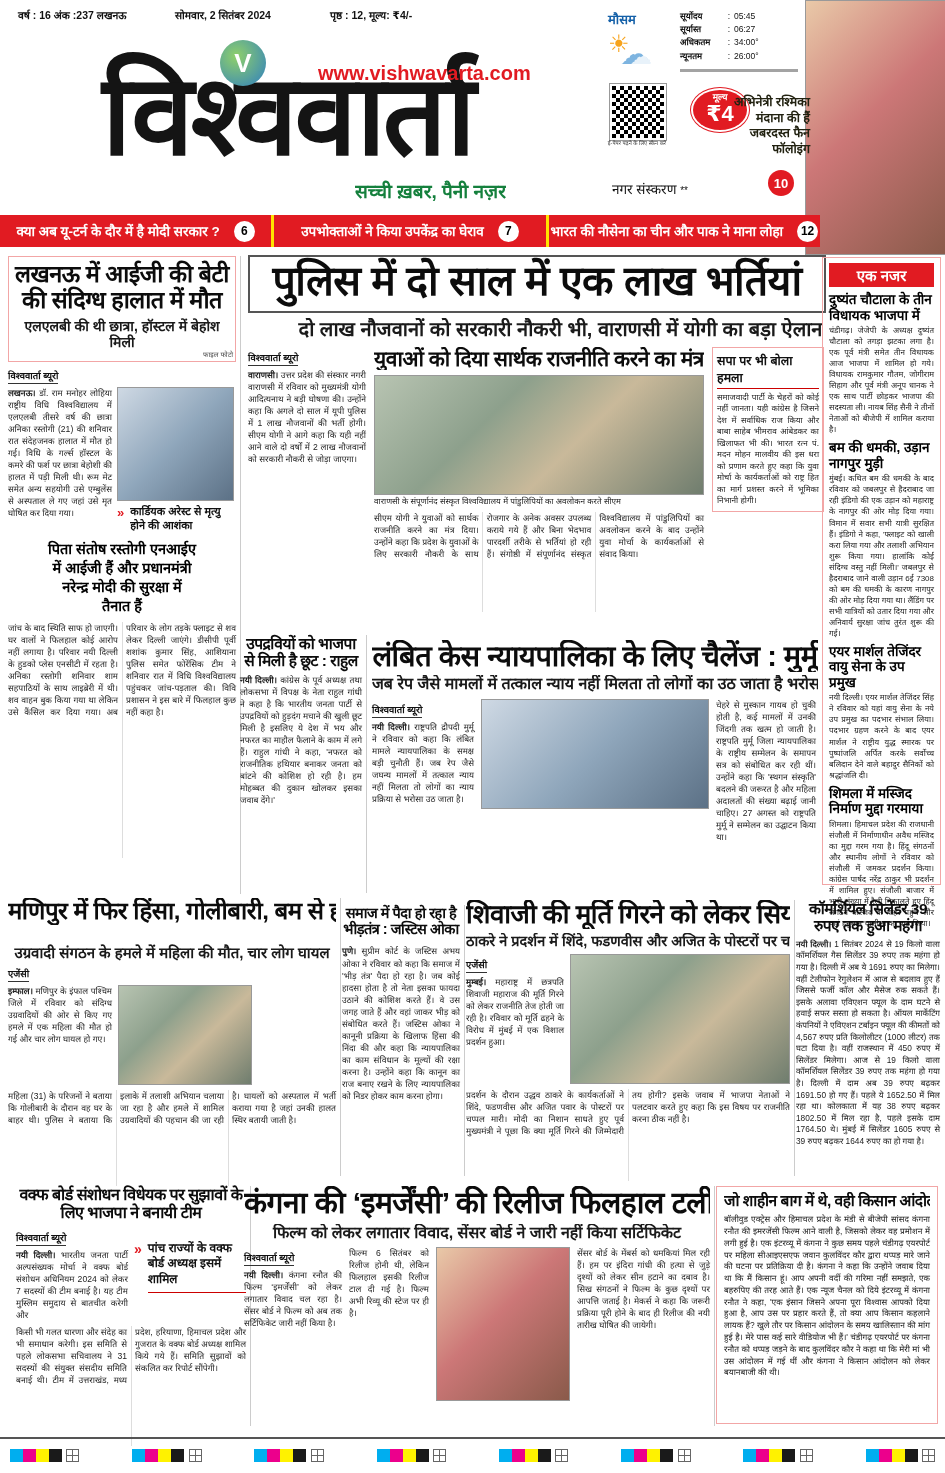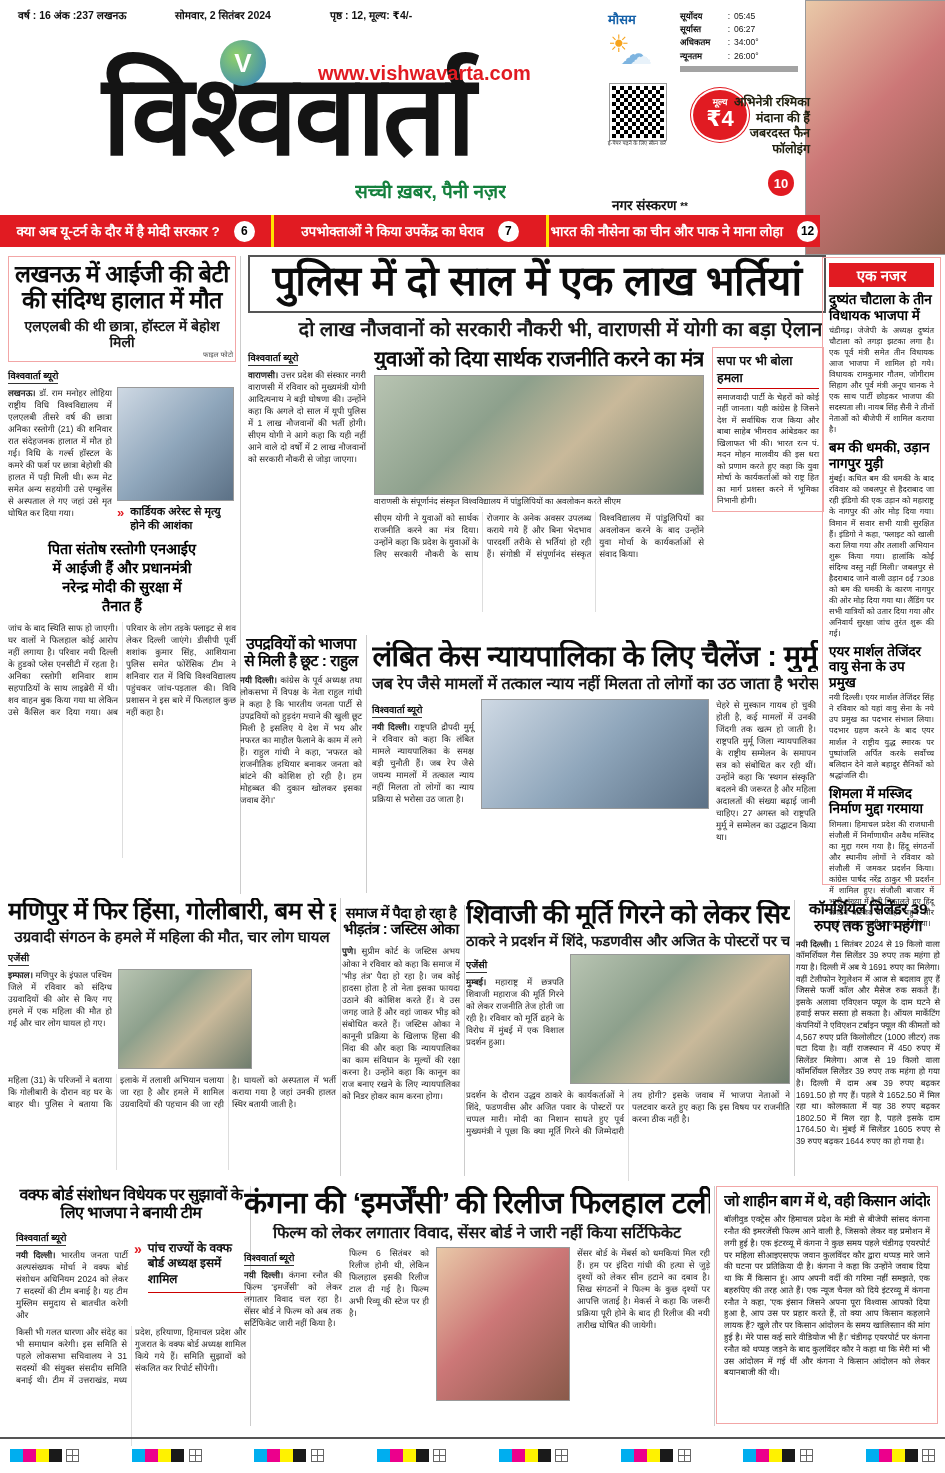--- a/index.html
+++ b/index.html
@@ -56,21 +56,21 @@
   <div class="abs" style="left:608px;top:10px;width:190px;">
     <div style="display:flex;gap:8px;">
       <div style="width:64px;">
         <div style="color:#1460a8;font-weight:bold;font-size:13px;">मौसम</div>
         <div style="position:relative;width:52px;height:44px;">
           <span style="position:absolute;left:0;top:2px;font-size:24px;color:#f7a31b;">☀</span>
           <span style="position:absolute;left:12px;top:8px;font-size:30px;color:#7db4e0;">☁</span>
           <span style="position:absolute;left:22px;top:16px;font-size:22px;color:#e8f2fa;">☁</span>
         </div>
       </div>
-      <div style="flex:1;border-bottom:6px solid #a3a3a3;padding-bottom:3px;">
+      <div style="flex:1;border-bottom:3px solid #a3a3a3;padding-bottom:3px;">
         <div class="weather-row">
           <span class="lab">सूर्योदय</span>
             <span class="sep">:</span>
             <span>05:45</span>
         </div>
         <div class="weather-row">
           <span class="lab">सूर्यास्त</span>
             <span class="sep">:</span>
             <span>06:27</span>
         </div>
@@ -90,27 +90,27 @@
 
   <div class="abs" style="left:220px;top:40px;width:46px;height:46px;border-radius:50%;
        background:radial-gradient(circle at 35% 35%,#8fd06a,#2f7fc1);display:flex;align-items:center;justify-content:center;
        color:#fff;font-weight:bold;font-size:26px;z-index:3;">
     <span>V</span>
   </div>
   <div class="abs nowrap" style="left:318px;top:62px;color:#e11b22;font-weight:bold;font-size:20px;z-index:3;">www.vishwavarta.com</div>
   <div class="abs nowrap" style="left:0px;top:52px;width:575px;height:140px;font-weight:bold;font-size:112px;line-height:1.15;
        letter-spacing:-3px;color:#141414;text-align:center;z-index:2;">विश्ववार्ता</div>
   <div class="abs nowrap" style="left:355px;top:178px;font-weight:bold;font-size:19px;color:#15803d;z-index:3;">सच्ची ख़बर, पैनी नज़र</div>
-  <div class="abs" style="left:612px;top:196px;font-weight:bold;font-size:13.5px;">
+  <div class="abs" style="left:612px;top:180px;font-weight:normal;font-size:13.5px;">
     <span>नगर संस्करण</span> <span style="font-size:10px;">**</span>
   </div>
 
   <div class="abs qr" style="left:610px;top:84px;width:52px;height:52px;"></div>
   <div class="abs" style="left:600px;top:140px;width:74px;font-size:5.5px;color:#333;text-align:center;line-height:1.2;">ई-पेपर पढ़ने के लिए स्कैन करें</div>
-  <div class="abs redcircle" style="left:693px;top:90px;width:54px;height:50px;flex-direction:column;box-shadow:0 0 0 2px #fff,0 0 0 3px #e11b22;">
+  <div class="abs redcircle" style="left:693px;top:90px;width:54px;height:40px;flex-direction:column;box-shadow:0 0 0 2px #fff,0 0 0 3px #e11b22;">
     <span style="font-size:9px;line-height:1;">मूल्य</span>
     <span style="font-size:22px;line-height:1.1;">₹4</span>
   </div>
 
   <div class="abs photo-warm" style="left:805px;top:0;width:140px;height:253px;"></div>
   <div class="abs" style="left:718px;top:95px;width:92px;font-weight:bold;font-size:12.5px;line-height:1.25;text-align:right;color:#221;z-index:4;">अभिनेत्री रश्मिका मंदाना की हैं जबरदस्त फैन फॉलोइंग</div>
   <div class="abs redcircle" style="left:768px;top:170px;width:26px;height:26px;font-size:13px;z-index:4;">10</div>
 
   <div class="abs strip" style="left:0;top:215px;width:820px;height:32px;">
     <div class="t">
@@ -220,21 +220,21 @@
       </div>
       <div>
         <div class="sb-item-title">शिमला में मस्जिद निर्माण मुद्दा गरमाया</div>
         <div class="sb-body">शिमला। हिमाचल प्रदेश की राजधानी संजौली में निर्माणाधीन अवैध मस्जिद का मुद्दा गरम गया है। हिंदू संगठनों और स्थानीय लोगों ने रविवार को संजौली में जमकर प्रदर्शन किया। कांग्रेस पार्षद नरेंद्र ठाकुर भी प्रदर्शन में शामिल हुए। संजौली बाजार में भारी संख्या में रैली निकालते हुए हिंदू संगठन मस्जिद के बाहर पहुंचे और वहां हनुमान चालीसा का पाठ किया।</div>
       </div>
     </div>
   </div>
 
   <div class="abs" style="left:8px;top:898px;width:328px;height:278px;border-right:1px solid #ccc;padding-right:4px;">
     <div class="nowrap center hl" style="font-size:24px;">मणिपुर में फिर हिंसा, गोलीबारी, बम से हमले</div>
-    <div class="nowrap center sub" style="font-size:15px;margin-top:3px;">उग्रवादी संगठन के हमले में महिला की मौत, चार लोग घायल</div>
+    <div class="nowrap center sub" style="font-size:15px;margin-top:19px;">उग्रवादी संगठन के हमले में महिला की मौत, चार लोग घायल</div>
     <div style="margin-top:2px;"><span class="byline">एजेंसी</span></div>
     <div style="display:flex;gap:6px;">
       <div style="width:104px;" class="body-text">
         <span class="dateline">इम्फाल।</span>
         <span>मणिपुर के इंफाल पश्चिम जिले में रविवार को संदिग्ध उग्रवादियों की ओर से किए गए हमले में एक महिला की मौत हो गई और चार लोग घायल हो गए।</span>
       </div>
       <div class="photo" style="width:132px;height:98px;"></div>
     </div>
     <div class="body-text cols-3" style="height:96px;margin-top:5px;">महिला (31) के परिजनों ने बताया कि गोलीबारी के दौरान वह घर के बाहर थी। पुलिस ने बताया कि इलाके में तलाशी अभियान चलाया जा रहा है और हमले में शामिल उग्रवादियों की पहचान की जा रही है। घायलों को अस्पताल में भर्ती कराया गया है जहां उनकी हालत स्थिर बतायी जाती है।</div>
   </div>

